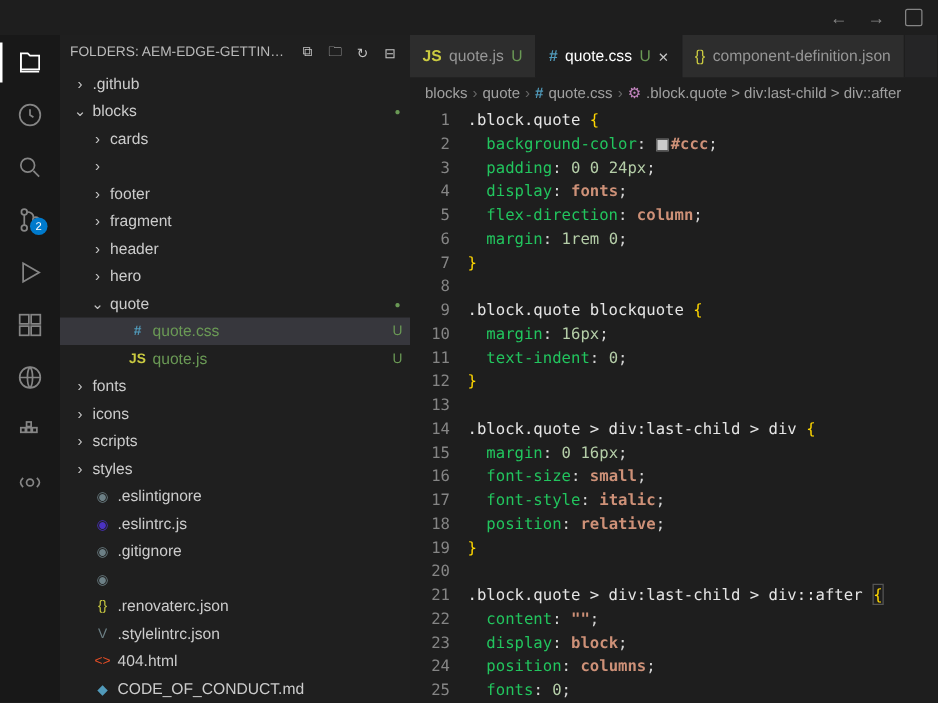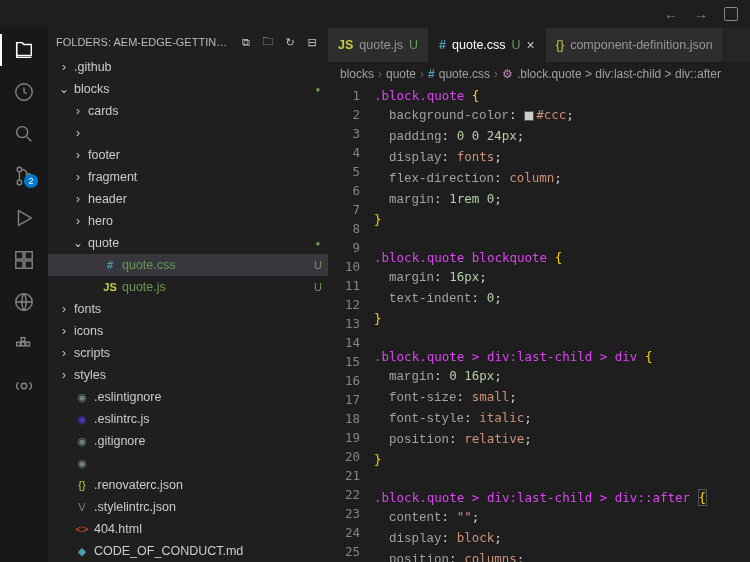--- a/index.html
+++ b/index.html
@@ -78,23 +78,23 @@
 .tab .close { color: #c5c5c5; font-size: 14px; }
 .breadcrumb {
   height: 24px; display: flex; align-items: center;
   padding: 0 12px; gap: 4px; font-size: 12px; color: #a0a0a0;
   background: #1e1e1e;
 }
 .breadcrumb .sep { color: #666; }
 .code-area { flex: 1; display: flex; font-family: Menlo, Consolas, monospace; font-size: 12.5px; line-height: 19px; overflow: hidden; }
 .gutter { width: 46px; text-align: right; color: #858585; padding-right: 14px; user-select: none; }
 .code { flex: 1; color: #d4d4d4; white-space: pre; }
-.tok-sel { color: #d946ef; }
-.tok-prop { color: #a3a3a3; font-family: Liberation Mono, monospace; }
-.tok-val { color: #ce9178; }
+.tok-sel { color: #e5e5e5; }
+.tok-prop { color: #22c55e; }
+.tok-val { color: #ce9178; font-weight: bold; }
 .tok-num { color: #b5cea8; }
 .tok-brace { color: #ffd700; }
 .swatch { display: inline-block; width: 10px; height: 10px; border: 1px solid #555; vertical-align: middle; margin-right: 2px; }
 svg { width: 22px; height: 22px; }
 </style>
 </head>
 <body>
 
 <div class="titlebar">
   <span class="nav">←</span>

